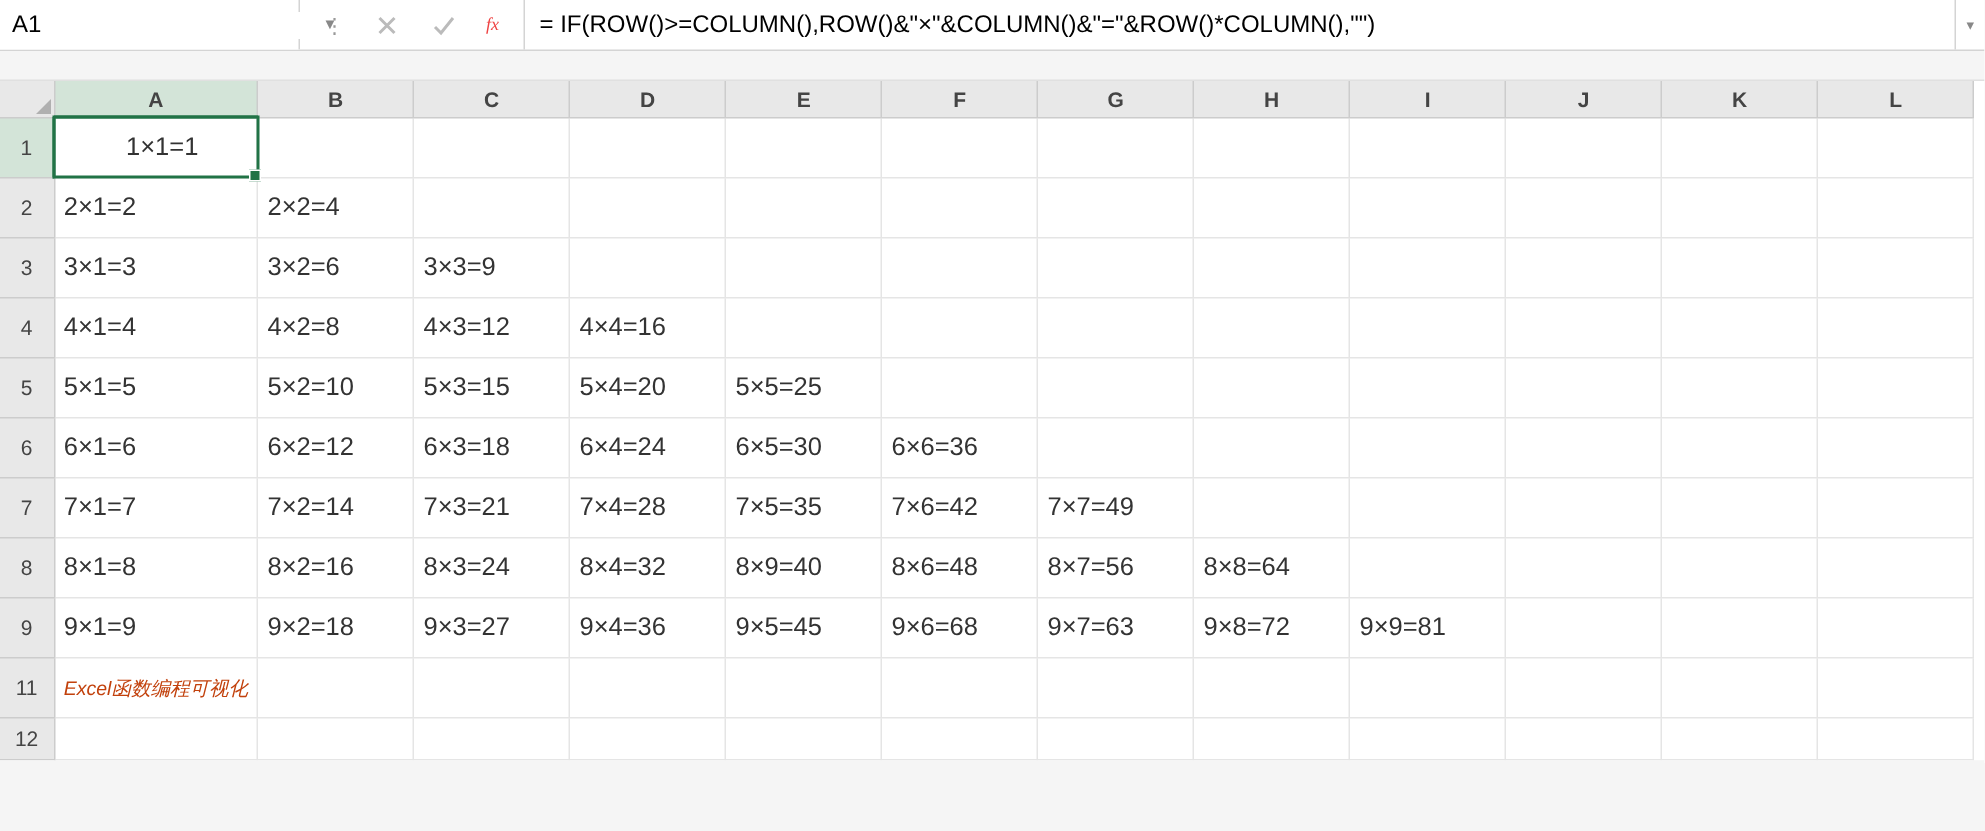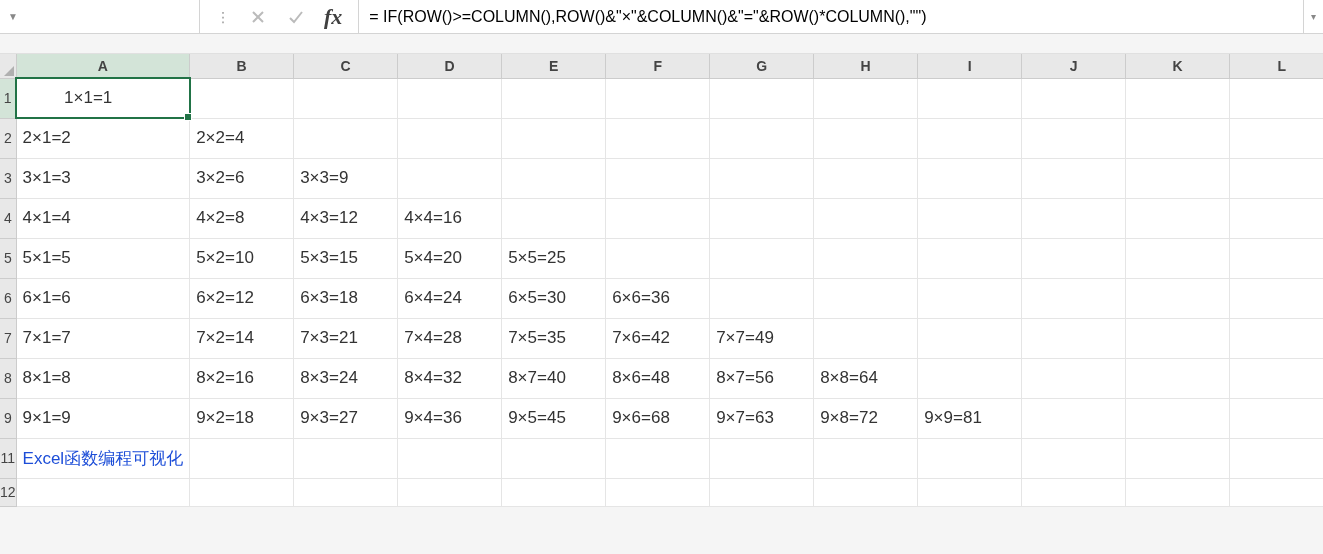--- a/index.html
+++ b/index.html
@@ -61,24 +61,23 @@
       cursor: pointer;
       display: flex;
       align-items: center;
       justify-content: center;
       width: 20px;
       height: 20px;
     }
     .formula-controls .fx-label {
       font-style: italic;
       font-family: "Times New Roman", serif;
-      font-size: 22px;
-      color: #404040;
+      font-size: 12px;
+      color: #ef4444;
       cursor: pointer;
-      font-weight: bold;
     }
     .formula-input-wrap {
       flex: 1;
       height: 100%;
       display: flex;
       align-items: center;
       padding: 0 10px;
     }
     .formula-input {
       border: none;
@@ -179,22 +178,23 @@
       content: "";
       position: absolute;
       right: -3px;
       bottom: -3px;
       width: 6px;
       height: 6px;
       background: #217346;
       border: 1px solid #fff;
     }
     .watermark-text {
-      color: #1d4ed8;
-      font-size: 17px;
+      color: #c2410c;
+      font-style: italic;
+      font-size: 13px;
     }
     .watermark-overlay {
       position: absolute;
       right: 30px;
       bottom: 60px;
       font-size: 28px;
       color: rgba(0,0,0,0.45);
       font-weight: 600;
       pointer-events: none;
       text-shadow: 0 0 6px rgba(255,255,255,0.9), 0 0 2px #fff;
@@ -202,20 +202,21 @@
     .row-header.short, .cell.short {
       height: 28px;
       margin-left: 36px;
     }
   </style>
 </head>
 <body>
 
 <div class="formula-bar-container">
   <div class="name-box">
+    <input class="name-box-input" value="A1" style="">
     <span class="name-box-drop">▼</span>
   </div>
   <div class="formula-controls">
     <span class="drag-dots">⋮</span>
     <span class="ctrl-btn">
       <svg width="14" height="14" viewBox="0 0 14 14">
           <path d="M2 2 L12 12 M12 2 L2 12" stroke="#bbb" stroke-width="2" fill="none"></path>
         </svg>
     </span>
     <span class="ctrl-btn">
@@ -357,21 +358,21 @@
           <td class="cell"></td>
           <td class="cell"></td>
           <td class="cell"></td>
         </tr>
         <tr>
           <td class="row-header">8</td>
           <td class="cell">8×1=8</td>
           <td class="cell">8×2=16</td>
           <td class="cell">8×3=24</td>
           <td class="cell">8×4=32</td>
-          <td class="cell">8×7=40</td>
+          <td class="cell">8×9=40</td>
           <td class="cell">8×6=48</td>
           <td class="cell">8×7=56</td>
           <td class="cell">8×8=64</td>
           <td class="cell"></td>
           <td class="cell"></td>
           <td class="cell"></td>
           <td class="cell"></td>
         </tr>
         <tr>
           <td class="row-header">9</td>

